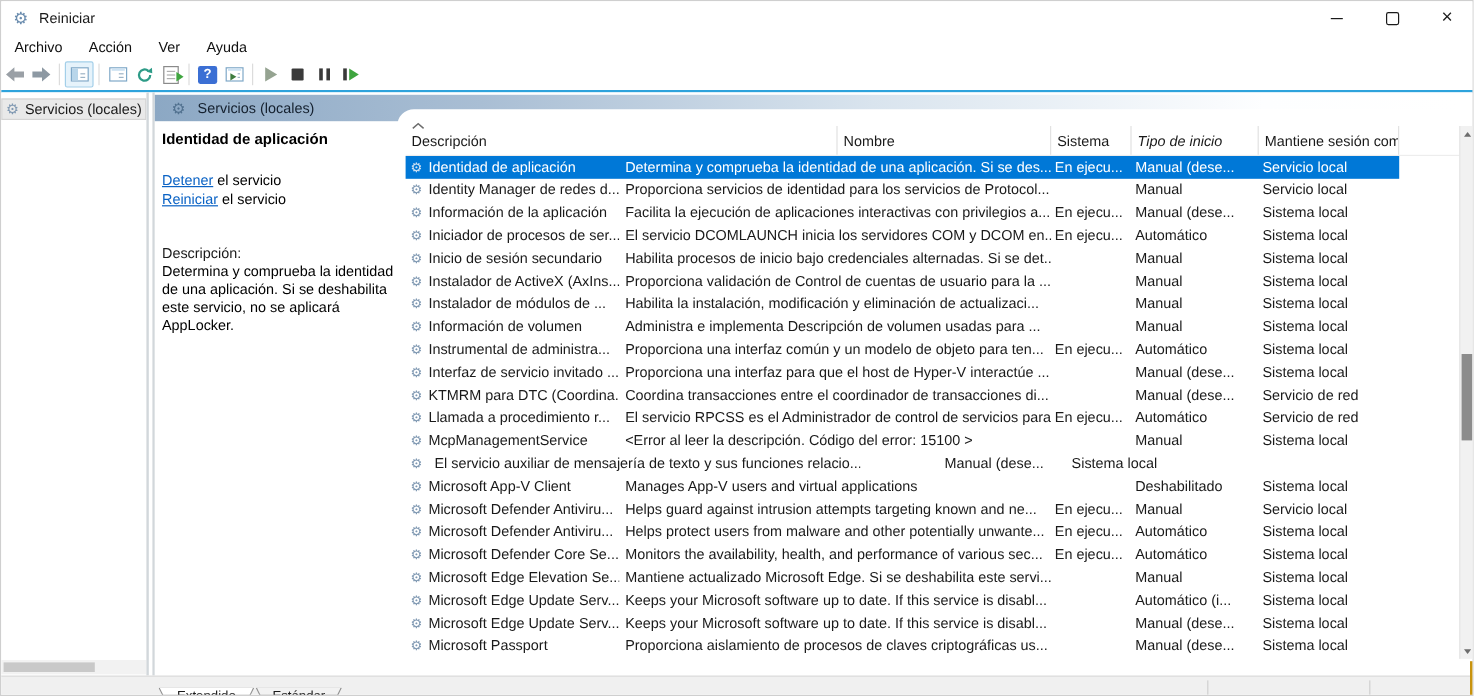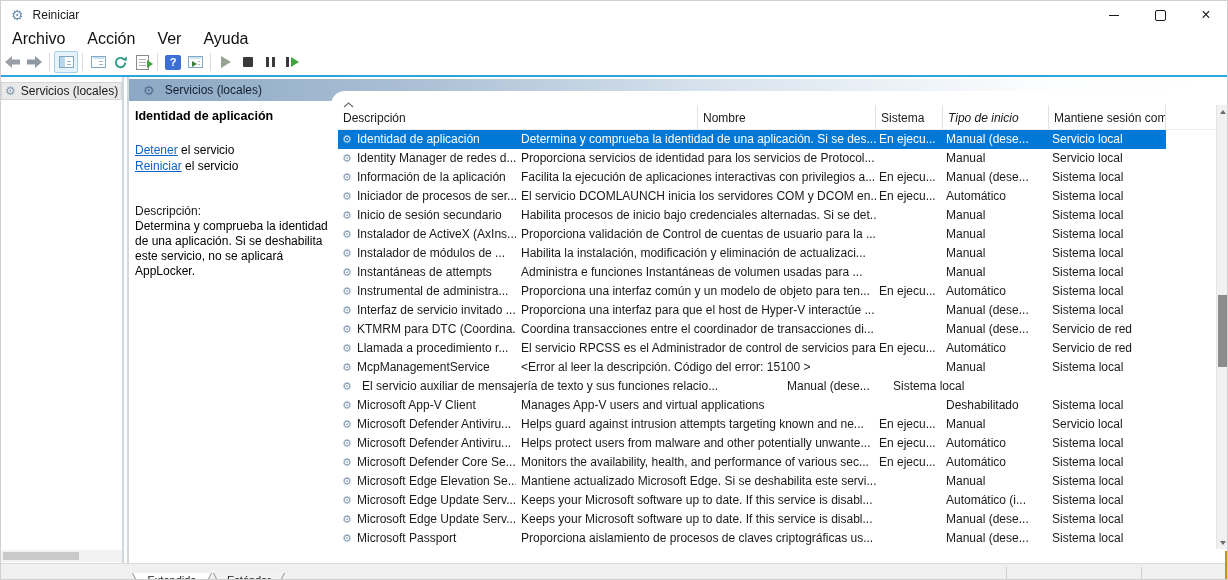--- a/index.html
+++ b/index.html
@@ -14,21 +14,21 @@
   .titlebar{left:0;top:0;width:1228px;height:28px;background:#fff;display:flex;align-items:center;}
   .title-gear{margin-left:10px;font-size:14px;color:#6a8cae;line-height:1;}
   .title-text{margin-left:9px;font-size:12px;color:#1a1a1a;}
   .caption-buttons{position:absolute;right:0;top:0;height:28px;display:flex;}
   .cap-btn{width:46px;height:28px;display:flex;align-items:center;justify-content:center;}
   .min-glyph{width:10px;height:1px;background:#1a1a1a;display:block;}
   .max-glyph{width:9px;height:9px;border:1px solid #1a1a1a;border-radius:2px;display:block;}
   .close-glyph{font-size:16px;color:#1a1a1a;line-height:1;}
   
   .menubar{left:0;top:28px;width:1228px;height:20px;background:#fff;display:flex;align-items:center;}
-  .menu-item{padding:0 11px;font-size:16px;color:#111;}
+  .menu-item{padding:0 11px;font-size:12px;color:#111;}
   
   .toolbar{left:0;top:48px;width:1228px;height:26px;background:#fff;display:flex;align-items:center;}
   .tb-ic{width:22px;height:20px;display:flex;align-items:center;justify-content:center;flex:0 0 auto;}
   .tb-sep{width:1px;height:18px;background:#dcdcdc;margin:0 4px;flex:0 0 auto;}
   .pressed{background:#e6f3fb;border:1px solid #a3cfe9;border-radius:2px;}
   .win-ic{width:15px;height:12px;border:1px solid #7fa8c8;position:relative;background:#fff;box-sizing:border-box;}
   .win-ic .left{position:absolute;left:0;top:0;bottom:0;width:5px;background:#b9d6ea;}
   .win-ic .bar{position:absolute;left:1px;right:1px;height:2px;background:#cde2f2;top:0;}
   .win-ic .l1,.win-ic .l2{position:absolute;left:7px;right:2px;height:1px;background:#9db4c6;}
   .win-ic .l1{top:4px;} .win-ic .l2{top:7px;}
@@ -299,22 +299,22 @@
         <div class="row">
     <span class="cell icon-cell"><span class="gear">⚙</span></span>
     <span class="cell c-name">Instalador de módulos de ...</span>
     <span class="cell c-desc">Habilita la instalación, modificación y eliminación de actualizaci...</span>
     <span class="cell c-estado"></span>
     <span class="cell c-tipo">Manual</span>
     <span class="cell c-sesion">Sistema local</span>
   </div>
         <div class="row">
     <span class="cell icon-cell"><span class="gear">⚙</span></span>
-    <span class="cell c-name">Instantáneas de attempts</span>
-    <span class="cell c-desc">Administra e funciones Instantáneas de volumen usadas para ...</span>
+    <span class="cell c-name">Información de volumen</span>
+    <span class="cell c-desc">Administra e implementa Descripción de volumen usadas para ...</span>
     <span class="cell c-estado"></span>
     <span class="cell c-tipo">Manual</span>
     <span class="cell c-sesion">Sistema local</span>
   </div>
         <div class="row">
     <span class="cell icon-cell"><span class="gear">⚙</span></span>
     <span class="cell c-name">Instrumental de administra...</span>
     <span class="cell c-desc">Proporciona una interfaz común y un modelo de objeto para ten...</span>
     <span class="cell c-estado">En ejecu...</span>
     <span class="cell c-tipo">Automático</span>

